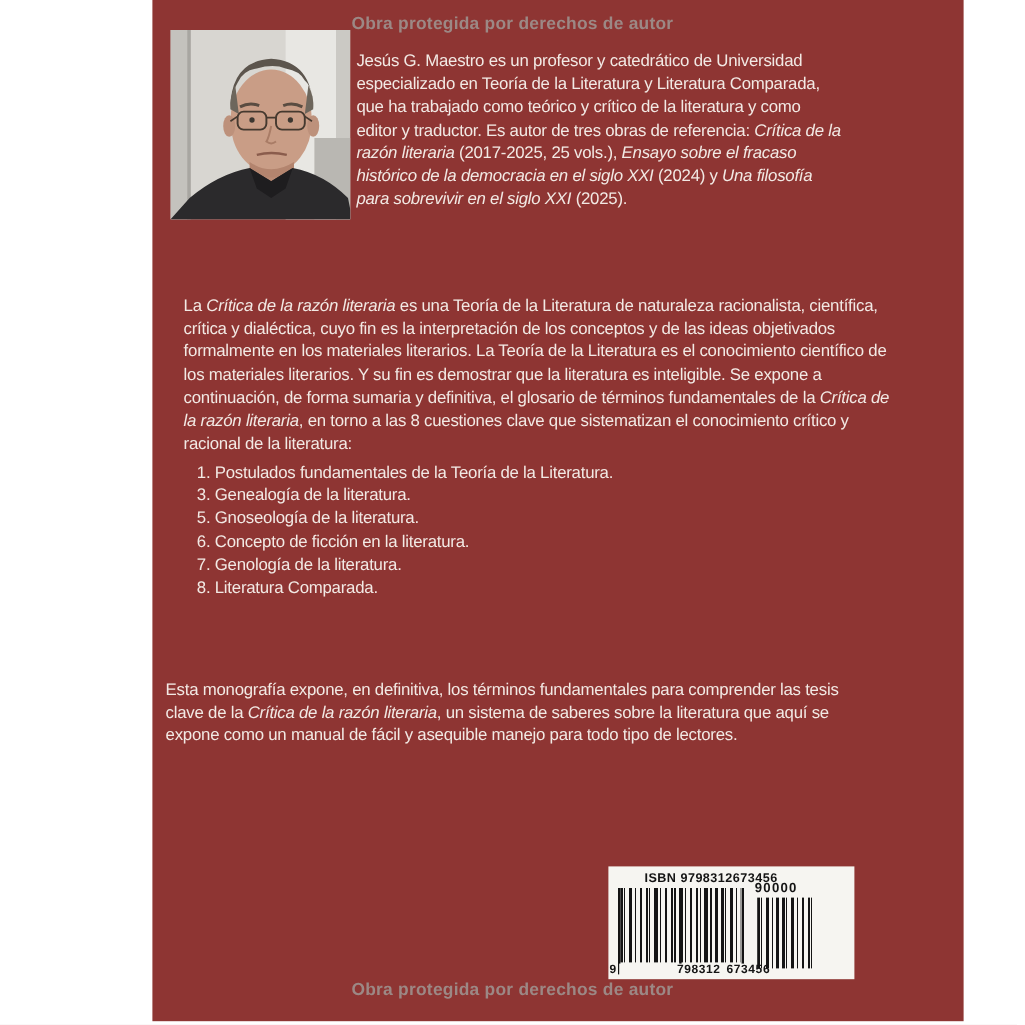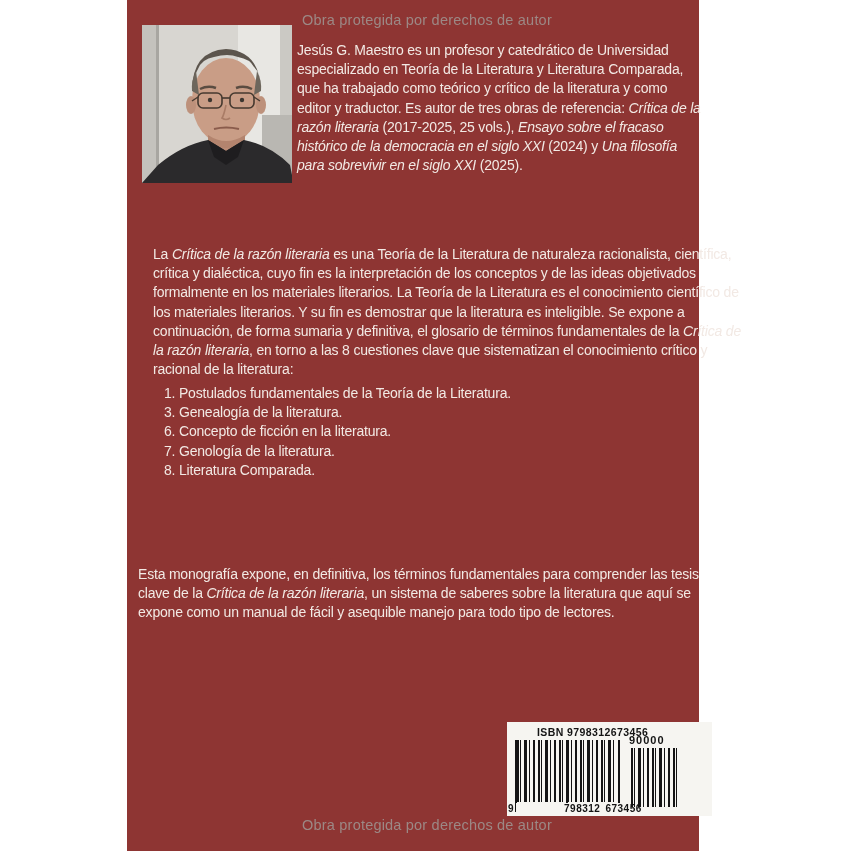--- a/index.html
+++ b/index.html
@@ -12,28 +12,28 @@
   html,body{margin:0;padding:0;}
   body{
     width:854px;height:854px;background:#ffffff;
     font-family:"Liberation Sans", sans-serif;
     -webkit-font-smoothing:antialiased;
   }
   .page{position:relative;width:854px;height:854px;background:#ffffff;overflow:hidden;}
 
   .watermark{
     position:absolute;left:0;width:854px;text-align:center;
-    color:var(--watermark);font-size:14.5px;font-weight:400;letter-spacing:.2px;
+    color:var(--watermark);font-size:14.5px;font-weight:700;letter-spacing:.2px;
     opacity:.9;z-index:5;
   }
   .watermark.top{top:12px;}
   .watermark.bottom{top:817px;}
 
   .cover{
-    position:absolute;left:127px;top:0;width:572px;height:851px;
+    position:absolute;left:127px;top:0;width:676px;height:851px;
     background:var(--cover-bg);
   }
 
   .photo{
     position:absolute;left:15px;top:25px;width:150px;height:158px;display:block;
   }
 
   .rich, .list-block{
     position:absolute;color:var(--cover-text);
     font-size:14px;line-height:19.2px;letter-spacing:-0.2px;
@@ -117,20 +117,21 @@
       <path d="M66,115 L84,126 L102,115 L96,132 L84,140 L72,132 Z" fill="#1e1d1f"></path>
     </svg>
 
     <p class="rich bio"><span>Jesús G. Maestro es un profesor y catedrático de Universidad especializado en Teoría de la Literatura y Literatura Comparada, que ha trabajado como teórico y crítico de la literatura y como editor y traductor. Es autor de tres obras de referencia: </span><em>Crítica de la razón literaria</em><span> (2017-2025, 25 vols.), </span><em>Ensayo sobre el fracaso histórico de la democracia en el siglo XXI</em><span> (2024) y </span><em>Una filosofía para sobrevivir en el siglo XXI</em><span> (2025).</span></p>
 
     <p class="rich intro"><span>La </span><em>Crítica de la razón literaria</em><span> es una Teoría de la Literatura de naturaleza racionalista, científica, crítica y dialéctica, cuyo fin es la interpretación de los conceptos y de las ideas objetivados formalmente en los materiales literarios. La Teoría de la Literatura es el conocimiento científico de los materiales literarios. Y su fin es demostrar que la literatura es inteligible. Se expone a continuación, de forma sumaria y definitiva, el glosario de términos fundamentales de la </span><em>Crítica de la razón literaria</em><span>, en torno a las 8 cuestiones clave que sistematizan el conocimiento crítico y racional de la literatura:</span></p>
 
     <div class="list-block">
         <div>1. Postulados fundamentales de la Teoría de la Literatura.</div>
         <div>3. Genealogía de la literatura.</div>
+        <div>5. Gnoseología de la literatura.</div>
         <div>6. Concepto de ficción en la literatura.</div>
         <div>7. Genología de la literatura.</div>
         <div>8. Literatura Comparada.</div>
       </div>
 
     <p class="rich outro"><span>Esta monografía expone, en definitiva, los términos fundamentales para comprender las tesis clave de la </span><em>Crítica de la razón literaria</em><span>, un sistema de saberes sobre la literatura que aquí se expone como un manual de fácil y asequible manejo para todo tipo de lectores.</span></p>
 
     <div class="barcode-label">
       <div class="isbn-text">ISBN 9798312673456</div>
       <div class="bars bars-main"></div>

